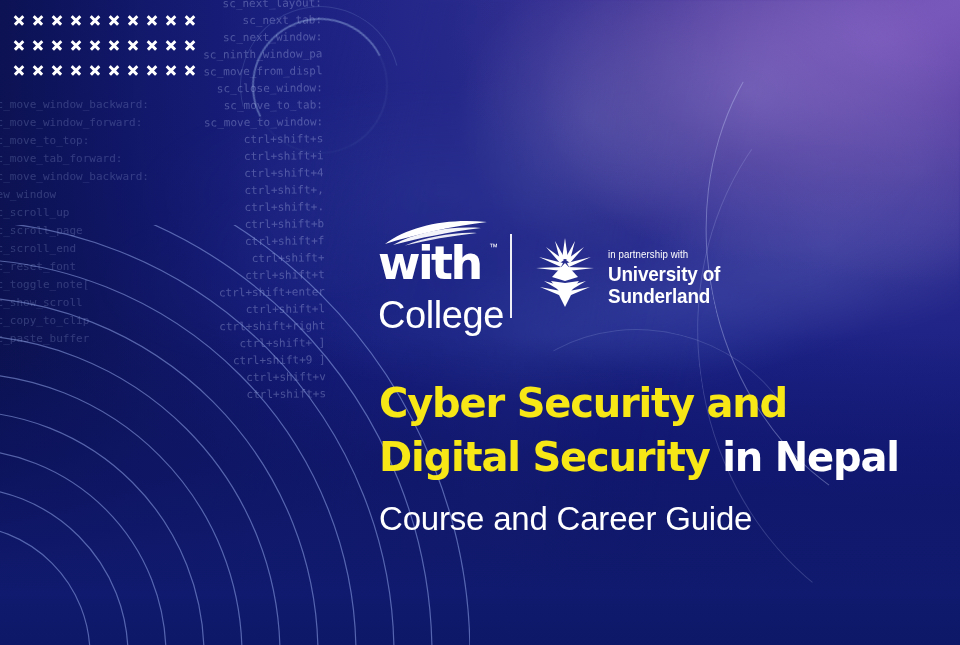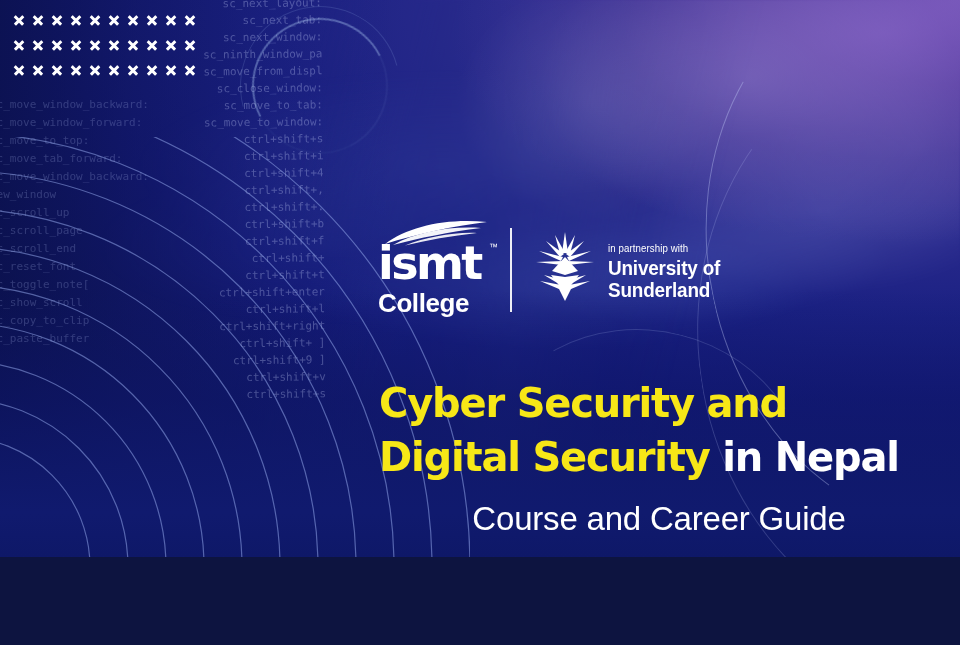--- a/index.html
+++ b/index.html
@@ -1,20 +1,20 @@
 <!DOCTYPE html>
 <html><head>
 <meta charset="utf-8">
 <style>
   html,body{margin:0;padding:0;background:#0d1440;}
   body{font-family:"Liberation Sans",sans-serif;}
 
   #banner{
     position:relative;
-    width:960px;height:557px;
+    width:960px;height:645px;
     overflow:hidden;
     background:#a21caf;
   }
 
   
   .layer{position:absolute;inset:0;}
 
   #bg-base{
     background:
       radial-gradient(120% 95% at 100% 0%,   #6b4fb0 0%, #4a3596 16%, #2c2b8e 40%, #1b2183 60%, #141a79 78%, #101765 100%),
@@ -127,22 +127,22 @@
     font-weight:bold;font-size:46px;line-height:46px;
     letter-spacing:-2.6px;color:#ffffff;
     margin-top:18px;
   }
   #ismt-tm{
     position:absolute;right:-2px;top:20px;
     font-size:9px;color:#ffffff;font-family:"Liberation Sans",sans-serif;
   }
   #ismt-college{
     font-family:"Liberation Sans",sans-serif;
-    font-weight:bold;font-size:26px;line-height:30px;
-    color:#ffffff;letter-spacing:-.4px;margin-top:2px;
+    font-weight:normal;font-size:38px;line-height:30px;
+    color:#ffffff;letter-spacing:-.4px;margin-top:14px;
   }
   #logo-divider{
     width:1.5px;height:84px;background:rgba(255,255,255,.92);
     margin:0 22px 0 14px;
   }
   #uos-block{display:flex;align-items:center;gap:12px;}
   #uos-crest{width:62px;height:78px;}
   #uos-text{padding-top:2px;}
   #uos-partner{
     font-family:"Liberation Sans",sans-serif;
@@ -170,21 +170,20 @@
   }
   .tx-yellow{color:#f7e717;}
   .tx-white{color:#ffffff;}
   #subtitle{
     font-family:"Liberation Sans",sans-serif;
     font-weight:normal;
     font-size:33px;line-height:40px;
     color:#ffffff;letter-spacing:-.2px;
     margin-top:15px;
     white-space:nowrap;
-    text-align:center;
   }
 </style>
 </head>
 <body>
 
 <div id="banner">
 
   <div class="layer" id="bg-base"></div>
   <div class="layer" id="photo"></div>
   <div class="layer" id="photo-keyboard"></div>
@@ -289,21 +288,21 @@
   </div>
 
   <div id="logo-lockup">
 
     <div id="ismt-logo">
       <svg id="ismt-swoosh" width="108" height="26" viewBox="0 0 108 26" fill="none">
         <path d="M2 24 C26 6 64 -2 104 2 C70 6 34 14 2 24 Z" fill="#ffffff"></path>
         <path d="M10 25 C34 12 66 6 98 8 C66 12 36 18 10 25 Z" fill="#ffffff" opacity="0.95"></path>
         <path d="M22 25.5 C44 17 70 12 94 13 C68 16 44 20 22 25.5 Z" fill="#ffffff" opacity="0.9"></path>
       </svg>
-      <div id="ismt-word">ismt</div>
+      <div id="ismt-word">with</div>
       <div id="ismt-tm">™</div>
       <div id="ismt-college">College</div>
     </div>
 
     <div id="logo-divider"></div>
 
     <div id="uos-block">
       <svg id="uos-crest" viewBox="0 0 62 78" fill="none">
         <g fill="#ffffff">
           <path d="M31 1 L34 22 L28 22 Z"></path>

